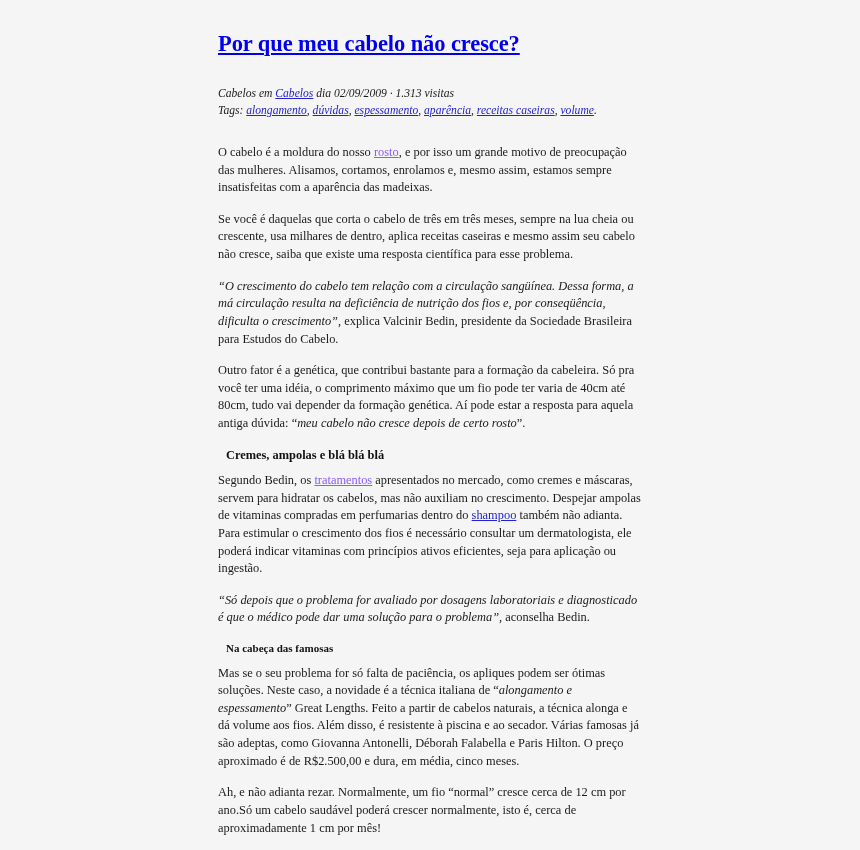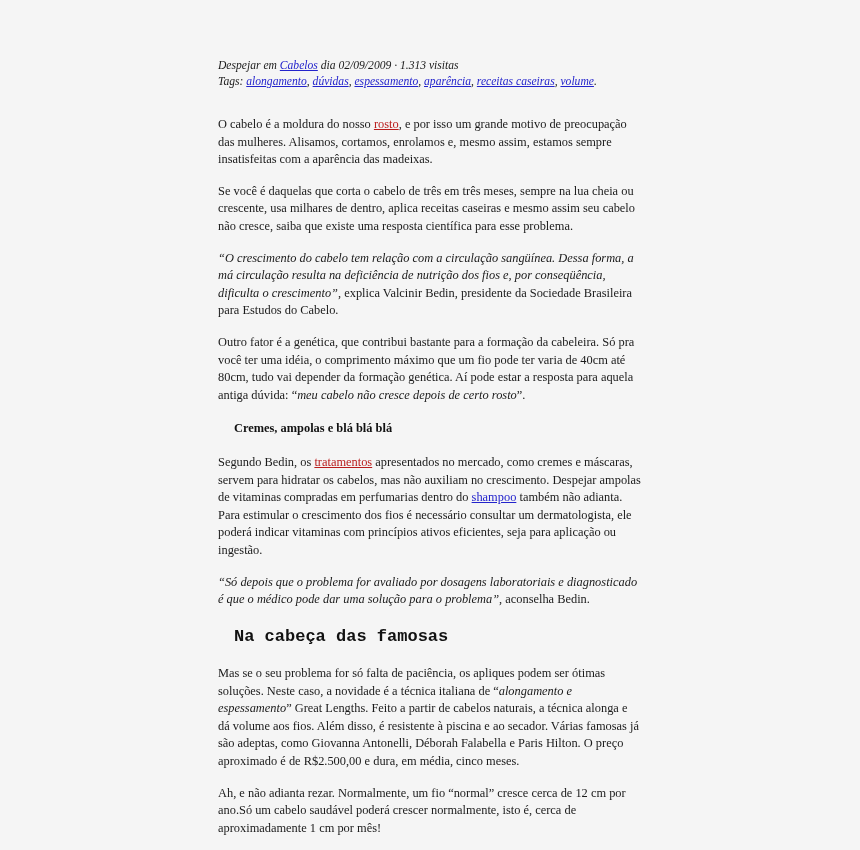--- a/index.html
+++ b/index.html
@@ -68,54 +68,55 @@
     font-size: 12.4px;
     line-height: 1.42;
     text-align: left;
     color: #1a1a1a;
   }
   p.para:last-child { margin-bottom: 0; }
   .it { font-style: italic; }
   .rm { font-style: normal; }
 
   a.link-pink {
-    color: #b91c1c;
+    color: #8b5cf6;
     text-decoration: underline;
     cursor: pointer;
   }
   a.link-blue {
     color: #2323cc;
     text-decoration: underline;
     cursor: pointer;
   }
 
   h3.subhead {
-    margin: 16px;
+    margin: 8px;
     font-size: 12.4px;
     font-weight: bold;
     line-height: 1.42;
     color: #111;
   }
   h3.subhead.sans {
-    font-family: Liberation Mono, monospace;
-    font-size: 17px;
+    font-family: Liberation Serif, serif;
+    font-size: 11px;
   }
 
   .block-tight p.para { margin-bottom: 0; }
   .gap { height: 14px; }
 </style>
 </head>
 <body>
 
 <div class="page">
   <article class="article">
 
+    <h1 class="post-title">Por que meu cabelo não cresce?</h1>
 
     <div class="meta">
-      <div class="meta-line"><span>Despejar em </span><a class="meta-link">Cabelos</a><span> dia 02/09/2009 · 1.313 visitas</span></div>
+      <div class="meta-line"><span>Cabelos em </span><a class="meta-link">Cabelos</a><span> dia 02/09/2009 · 1.313 visitas</span></div>
       <div class="meta-line"><span>Tags: </span><a>alongamento</a><span>, </span><a>dúvidas</a><span>, </span><a>espessamento</a><span>, </span><a>aparência</a><span>, </span><a>receitas caseiras</a><span>, </span><a>volume</a><span>.</span></div>
     </div>
 
     <div class="body">
 
       <p class="para"><span>O cabelo é a moldura do nosso </span><a class="link-pink">rosto</a><span>, e por isso um grande motivo de preocupação das mulheres. Alisamos, cortamos, enrolamos e, mesmo assim, estamos sempre insatisfeitas com a aparência das madeixas.</span></p>
 
       <p class="para">Se você é daquelas que corta o cabelo de três em três meses, sempre na lua cheia ou crescente, usa milhares de dentro, aplica receitas caseiras e mesmo assim seu cabelo não cresce, saiba que existe uma resposta científica para esse problema.</p>
 
       <p class="para"><span class="it">“O crescimento do cabelo tem relação com a circulação sangüínea. Dessa forma, a má circulação resulta na deficiência de nutrição dos fios e, por conseqüência, dificulta o crescimento”</span><span class="rm">, explica Valcinir Bedin, presidente da Sociedade Brasileira para Estudos do Cabelo.</span></p>

